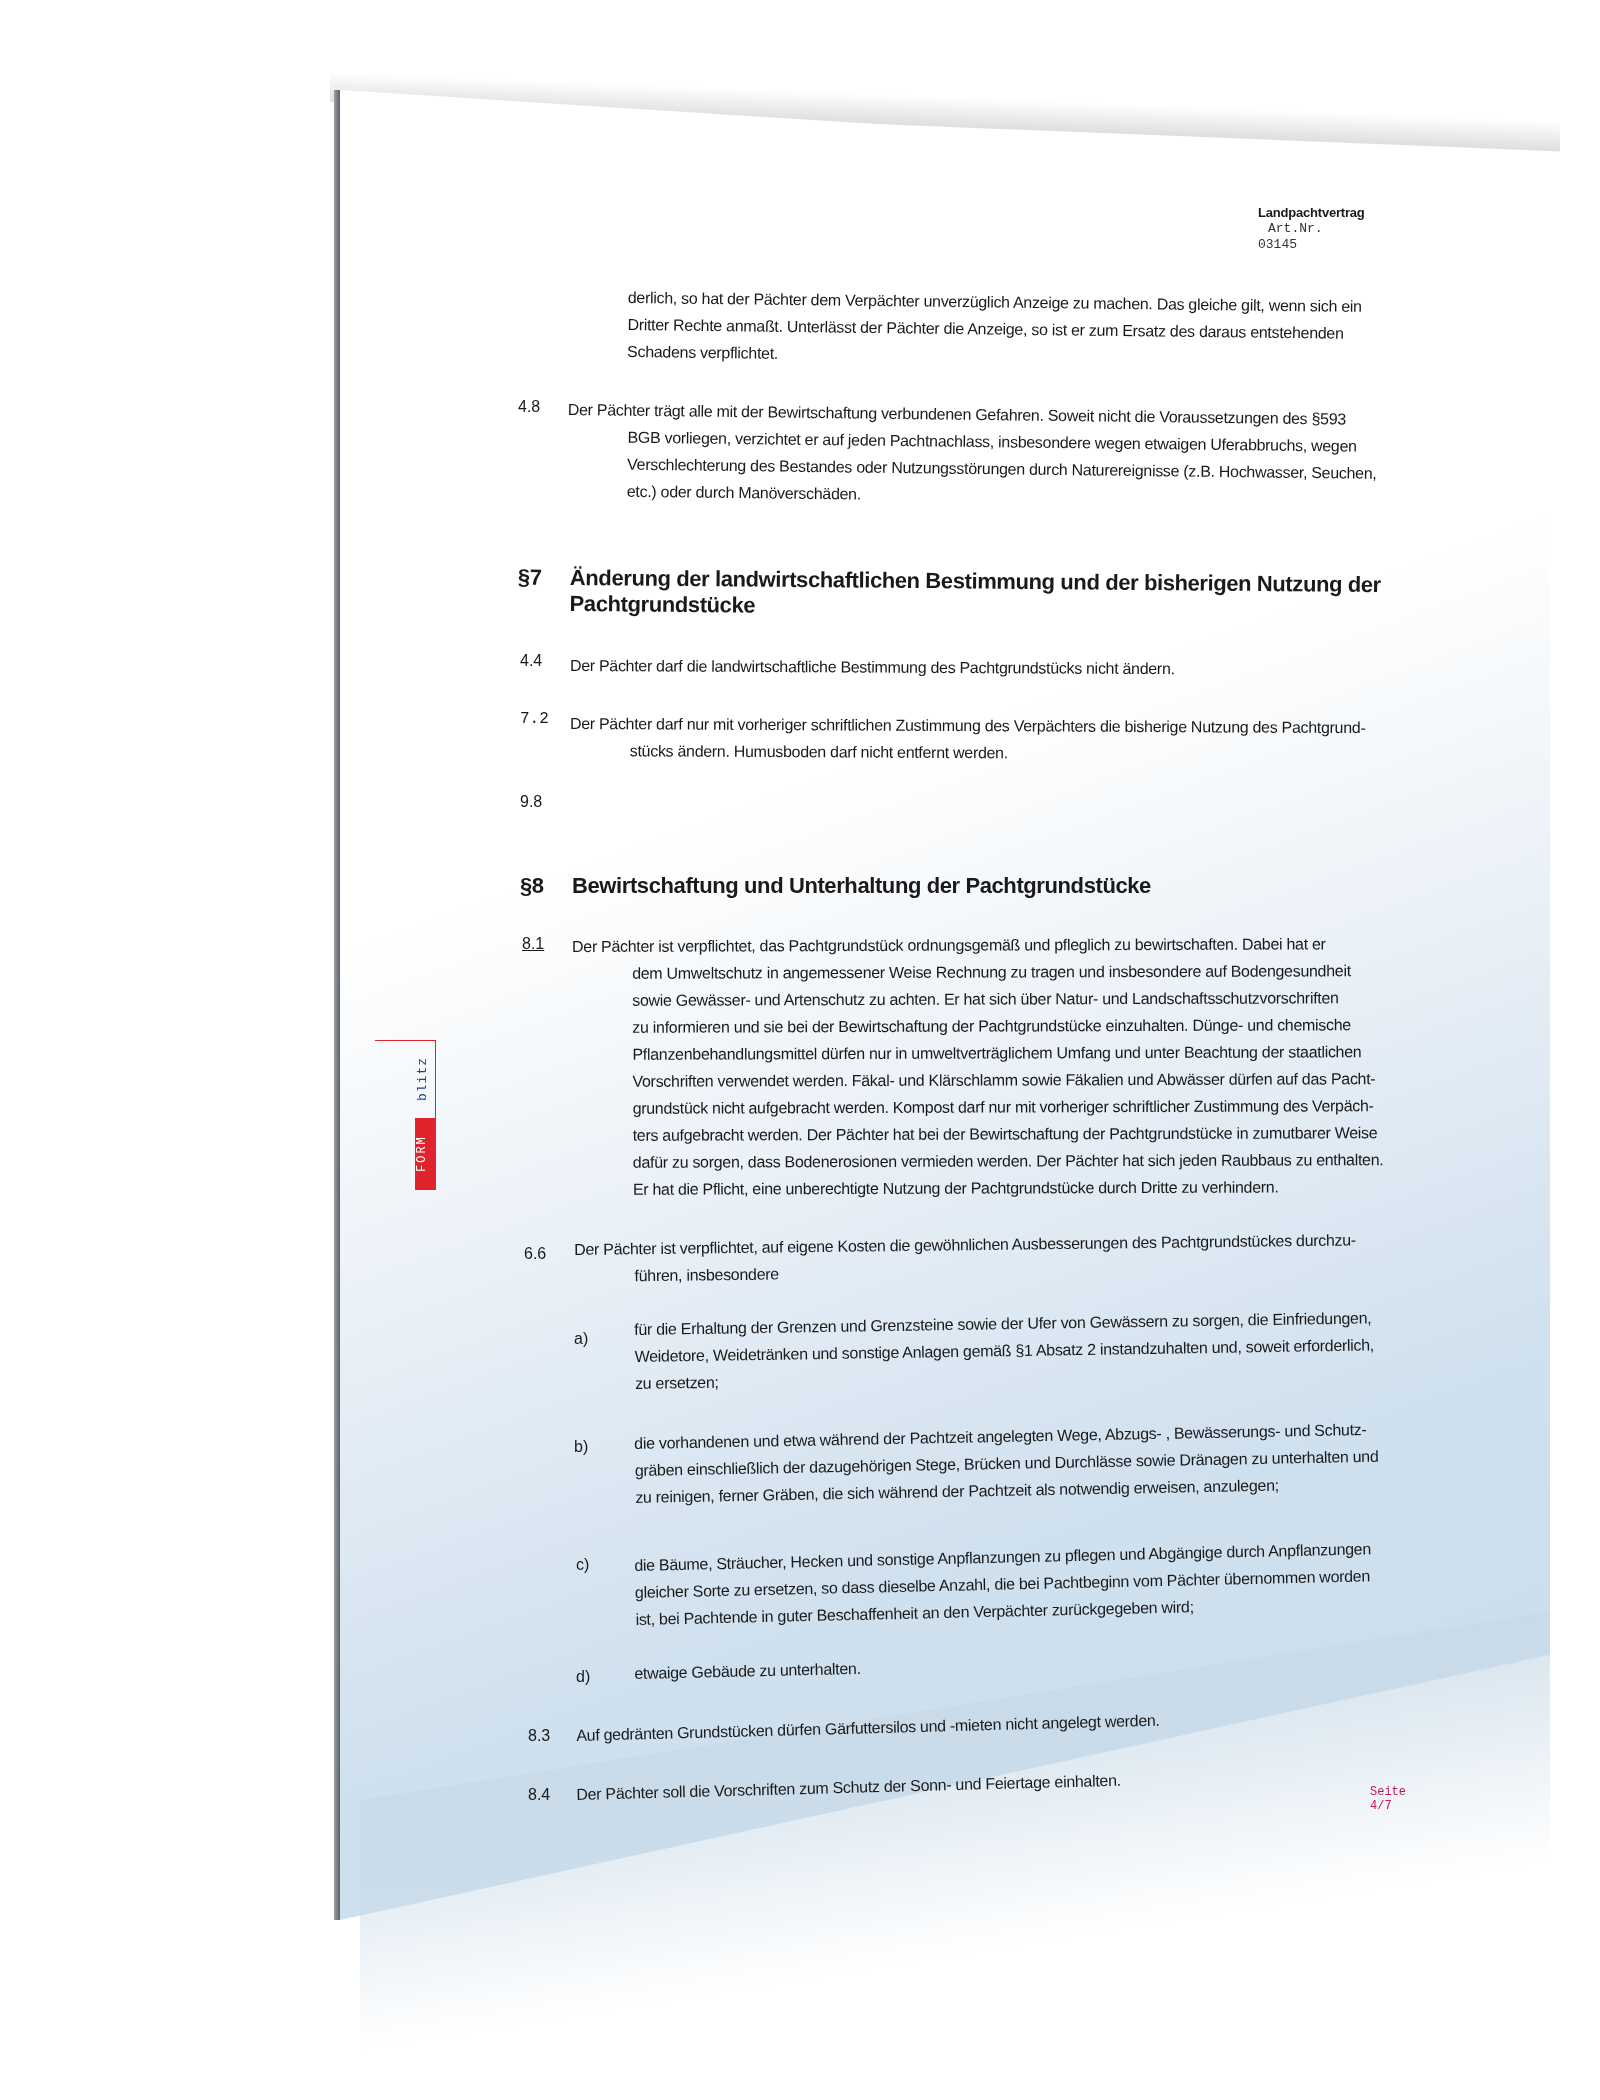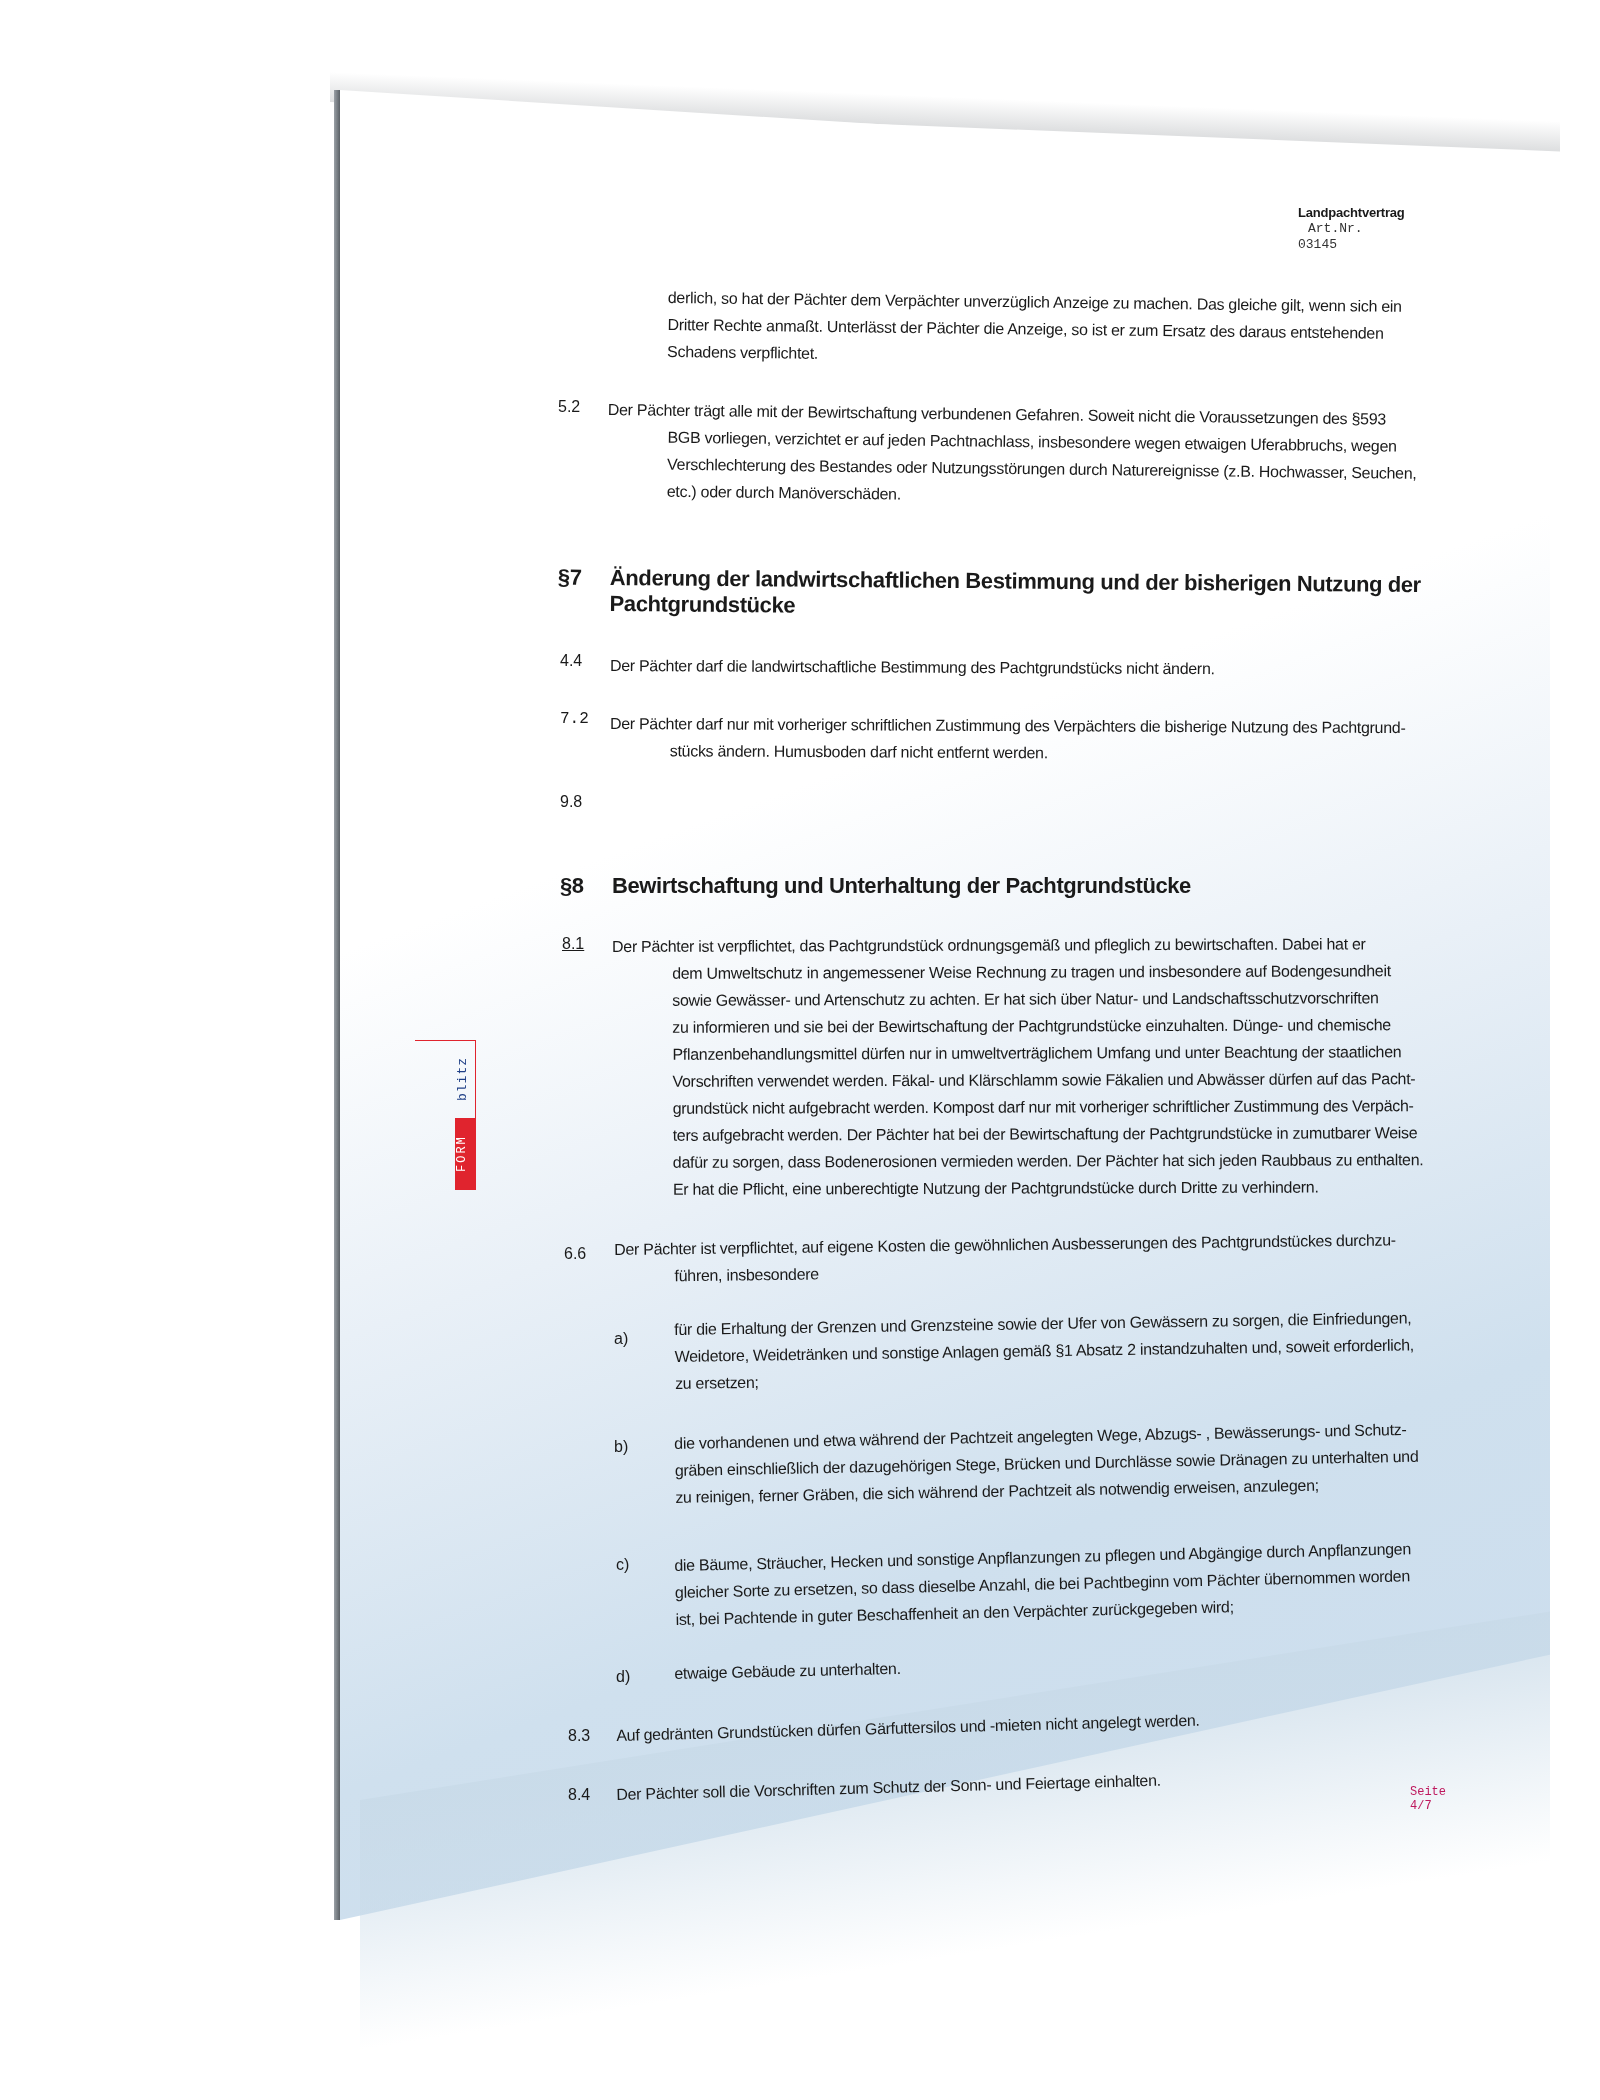--- a/index.html
+++ b/index.html
@@ -30,21 +30,20 @@
   .reflection {
     position:absolute; left:360px; top:1800px; width:1190px; height:250px;
     background:linear-gradient(180deg, rgba(200,218,232,0.8) 0%, rgba(255,255,255,0) 100%);
     transform:skewY(-9deg); transform-origin:left top;
   }
   .content {
     position:absolute; left:0; top:0; width:1276px; height:2100px;
     color:#1a1a1a;
     font-family:"Liberation Sans", sans-serif;
     font-stretch:condensed;
-    margin-left:40px;
   }
   .hdr {
     position:absolute; left:1258px; top:205px; font-size:13px;
   }
   .hdr .title { font-weight:bold; letter-spacing:-0.2px; }
   .hdr .art { font-family:"Liberation Mono", monospace; margin-left:10px; color:#333; }
   .para {
     position:absolute; font-size:16px; line-height:27px; letter-spacing:-0.3px;
   }
   .num { position:absolute; font-size:16px; }
@@ -100,21 +99,21 @@
     <div class="blitz">blitz</div>
     <div class="form">FORM</div>
   </div>
 
   <div class="para" style="left:628px; top:284px; transform:rotate(0.7deg); transform-origin:left top;">
     <span class="line">derlich, so hat der Pächter dem Verpächter unverzüglich Anzeige zu machen. Das gleiche gilt, wenn sich ein</span>
     <span class="line">Dritter Rechte anmaßt. Unterlässt der Pächter die Anzeige, so ist er zum Ersatz des daraus entstehenden</span>
     <span class="line">Schadens verpflichtet.</span>
   </div>
 
-  <div class="num" style="left:518px; top:398px;">5.2</div>
+  <div class="num" style="left:518px; top:398px;">4.8</div>
   <div class="para" style="left:568px; top:396px; transform:rotate(0.7deg); transform-origin:left top;">
     <span class="line">Der Pächter trägt alle mit der Bewirtschaftung verbundenen Gefahren. Soweit nicht die Voraussetzungen des §593</span>
     <span class="line" style="padding-left:60px">BGB vorliegen, verzichtet er auf jeden Pachtnachlass, insbesondere wegen etwaigen Uferabbruchs, wegen</span>
     <span class="line" style="padding-left:60px">Verschlechterung des Bestandes oder Nutzungsstörungen durch Naturereignisse (z.B. Hochwasser, Seuchen,</span>
     <span class="line" style="padding-left:60px">etc.) oder durch Manöverschäden.</span>
   </div>
 
   <div class="h2" style="left:570px; top:565px; transform:rotate(0.5deg); transform-origin:left top;">
     <span class="secnum">§7</span>
     <span class="line">Änderung der landwirtschaftlichen Bestimmung und der bisherigen Nutzung der</span>

